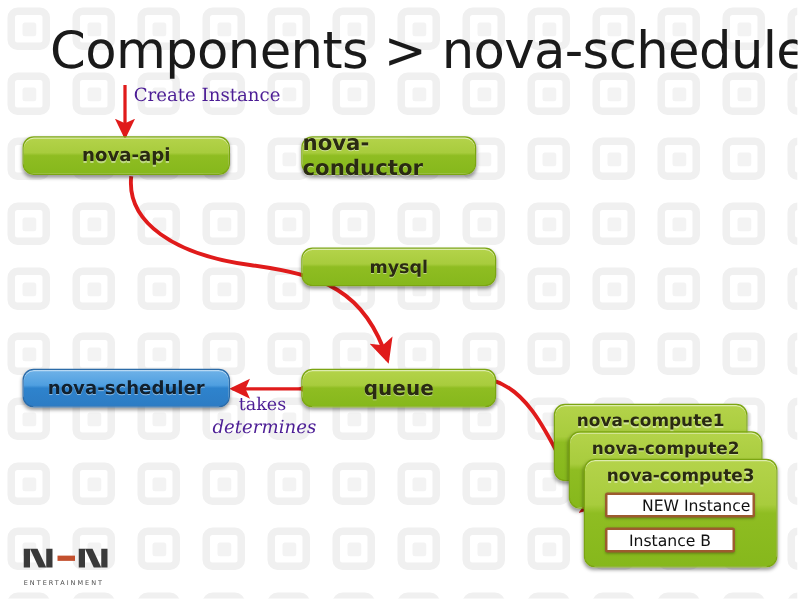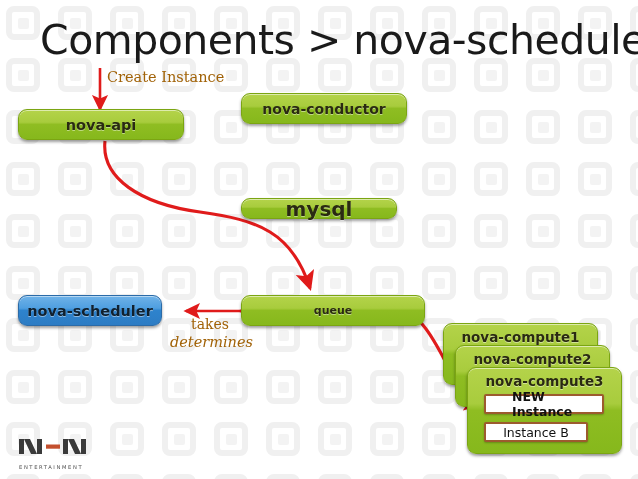--- a/index.html
+++ b/index.html
@@ -62,26 +62,26 @@
     position:absolute;
     background:#ffffff;
     border:2px solid #9c5b2e;
     border-radius:2px;
     display:flex;align-items:center;justify-content:center;
     font-family:"DejaVu Sans", sans-serif;
     color:#111111;
     box-sizing:border-box;
     box-shadow:0 1px 2px rgba(0,0,0,0.25);
   }
-  .chip.bold{font-weight:bold;padding-left:26px;}
+  .chip.bold{font-weight:normal;padding-left:26px;}
   
   .lbl{
     position:absolute;
     font-family:"DejaVu Serif", serif;
-    color:#a16207;
+    color:#4c1d95;
     white-space:nowrap;
   }
   
   #arrows{position:absolute;left:0;top:0;width:638px;height:479px;pointer-events:none;}
   
   #logo{position:absolute;left:18px;top:437px;}
   #logo .lt{
     font-family:"DejaVu Sans", sans-serif;
     font-size:5.2px;
     letter-spacing:1.6px;
@@ -125,27 +125,27 @@
 
     <path d="M393,304 C 424,312 440,352 456,382 C 463,395 470,402 481,404" fill="none" stroke="#e01b1b" stroke-width="3.1" marker-end="url(#ah)"></path>
   </svg>
 
   <div class="lbl" style="left:107px;top:69px;font-size:14.5px;">Create Instance</div>
   <div class="lbl" style="left:191px;top:316px;font-size:14px;">takes</div>
   <div class="lbl" style="left:170px;top:334px;font-size:14.5px;font-style:italic;">determines</div>
 
   <div class="node green" style="left:18px;top:109px;width:166px;height:31px;font-size:14.5px;">nova-api</div>
 
-  <div class="node green" style="left:241px;top:93px;width:166px;height:31px;font-size:14px;">nova-conductor</div>
+  <div class="node green" style="left:241px;top:109px;width:140px;height:31px;font-size:17px;">nova-conductor</div>
 
-  <div class="node green" style="left:241px;top:198px;width:156px;height:21px;font-size:20px;">mysql</div>
+  <div class="node green" style="left:241px;top:198px;width:156px;height:31px;font-size:14px;">mysql</div>
 
-  <div class="node blue" style="left:18px;top:295px;width:144px;height:31px;font-size:14.5px;">nova-scheduler</div>
+  <div class="node blue" style="left:18px;top:295px;width:166px;height:31px;font-size:14.5px;">nova-scheduler</div>
 
-  <div class="node green" style="left:241px;top:295px;width:184px;height:31px;font-size:11px;">queue</div>
+  <div class="node green" style="left:241px;top:295px;width:156px;height:31px;font-size:16px;">queue</div>
 
   <div class="node green" style="left:443px;top:323px;width:155px;height:62px;font-size:13.5px;
               align-items:flex-start;padding-top:5px;">nova-compute1</div>
 
   <div class="node green" style="left:455px;top:345px;width:155px;height:62px;font-size:13.5px;
               align-items:flex-start;padding-top:5px;">nova-compute2</div>
 
   <div class="node green" style="left:467px;top:367px;width:155px;height:87px;font-size:13.5px;
               align-items:flex-start;padding-top:5px;">nova-compute3</div>
 

